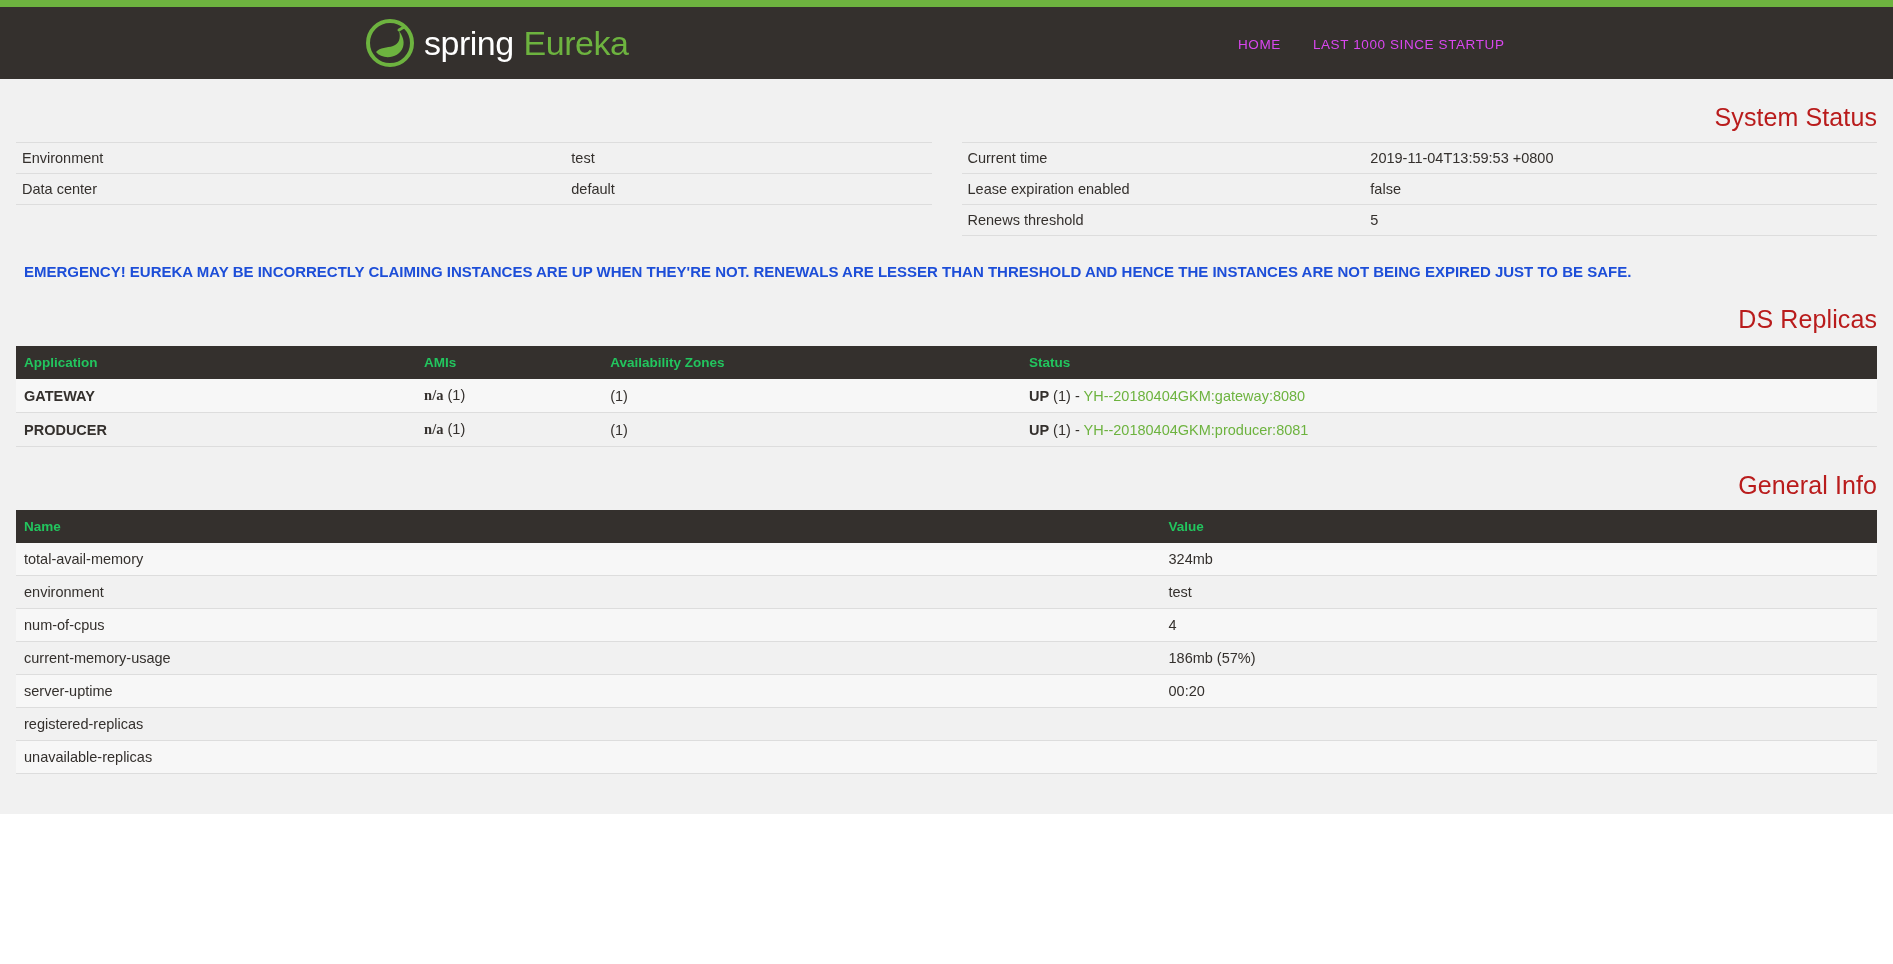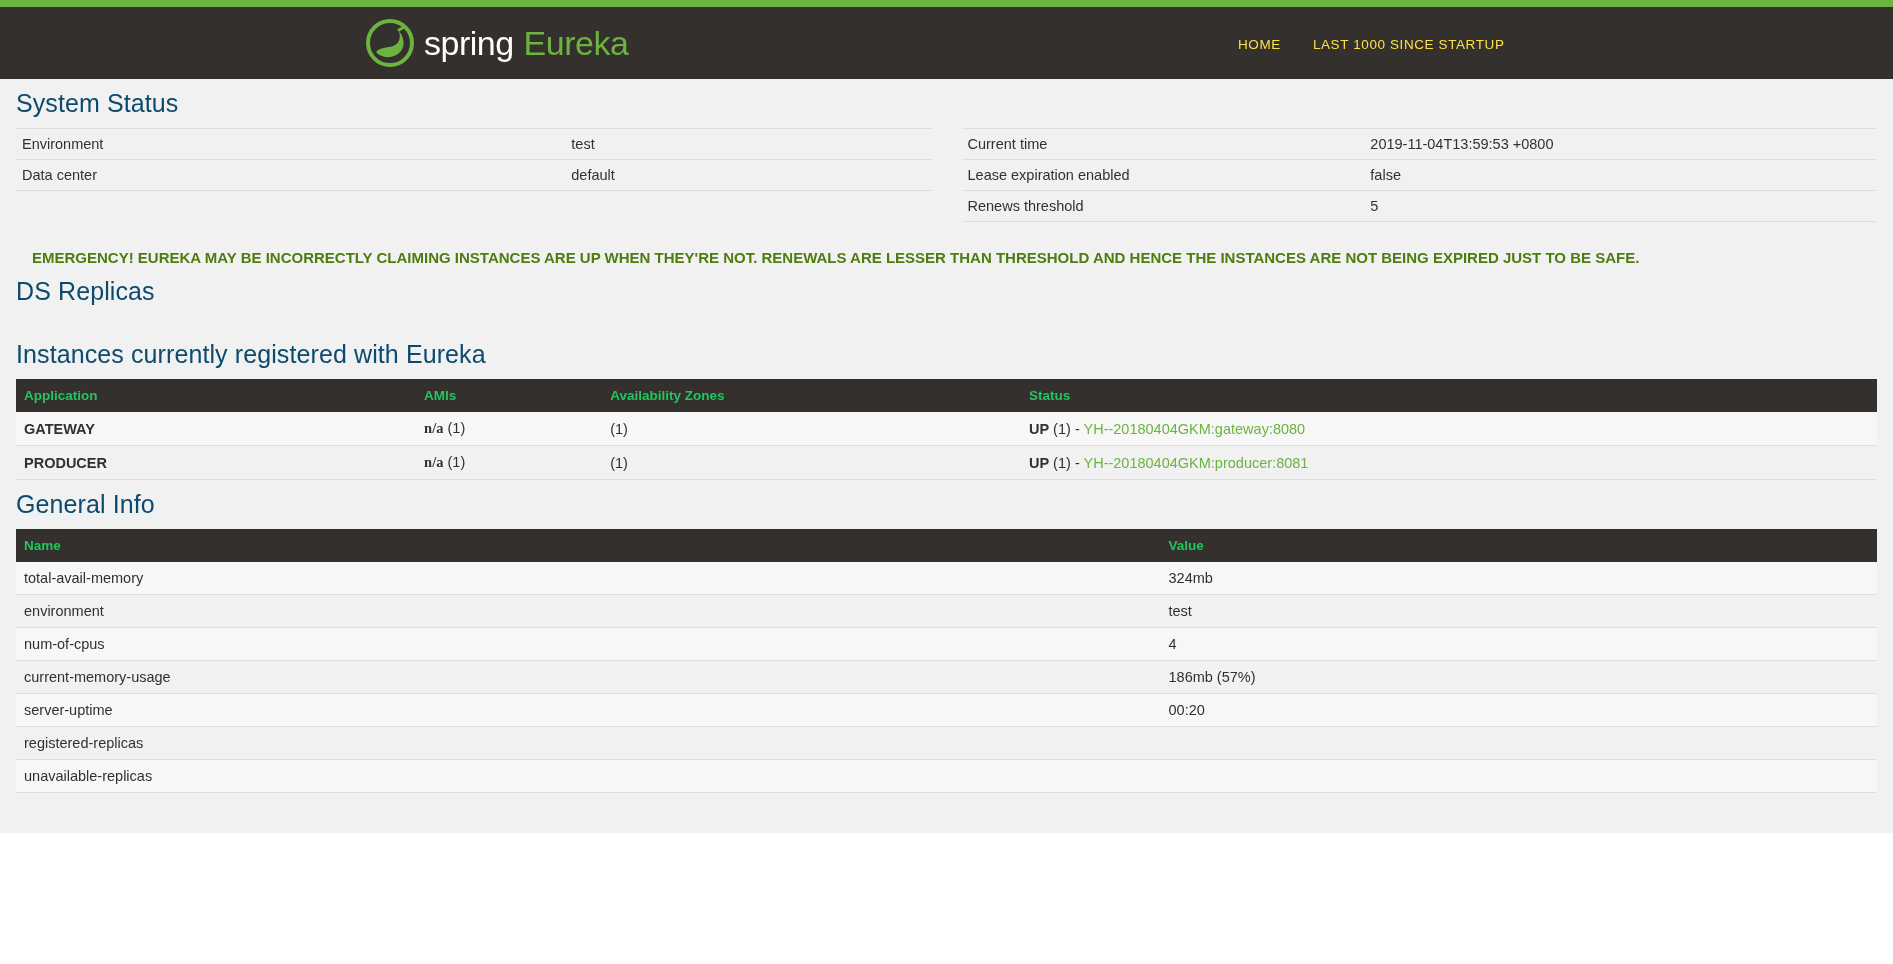--- a/index.html
+++ b/index.html
@@ -52,41 +52,42 @@
   .brand-eureka { color: #6db33f; font-weight: normal; margin-left: 10px; }
   .nav-links {
     position: absolute;
     left: 1222px;
     top: 30px;
     display: flex;
     align-items: center;
     gap: 0;
   }
   .nav-link {
-    color: #fde047;
+    color: #d946ef;
     font-size: 13.5px;
     letter-spacing: 0.6px;
     text-transform: uppercase;
     text-decoration: none;
     padding: 0 16px;
     font-weight: normal;
     text-align: right;
   }
 
   
   .content {
     padding: 0 16px 40px 16px;
     background: #f1f1f1;
   }
   h1.section {
     font-size: 25px;
     font-weight: normal;
-    color: #0c4a6e;
-    margin: 10px 0 10px 0;
+    color: #b91c1c;
+    margin: 24px 0 10px 0;
     letter-spacing: 0.1px;
+    text-align: right;
   }
   h1.section.tight { margin-top: 22px; }
 
   
   .status-row {
     display: flex;
     gap: 30px;
   }
   .status-col { flex: 1 1 0; }
 
@@ -102,25 +103,25 @@
     vertical-align: top;
   }
   table.plain tr:first-child td { border-top: 1px solid #dddddd; }
   td.key { width: 60%; }
   td.val { width: 40%; }
   .status-col.right td.key { width: 44%; }
   .status-col.right td.val { width: 56%; }
 
   
   .emergency {
-    color: #4d7c0f;
+    color: #1d4ed8;
     font-weight: bold;
     font-size: 15px;
     line-height: 1.28;
-    margin: 26px 0 0 16px;
+    margin: 26px 0 0 8px;
     max-width: 1862px;
   }
 
   
   table.dark {
     width: 100%;
     border-collapse: collapse;
     font-size: 14.5px;
     color: #34302d;
     background: #ffffff;
@@ -216,21 +217,20 @@
           </tbody>
         </table>
       </div>
     </div>
 
     <div class="emergency">EMERGENCY! EUREKA MAY BE INCORRECTLY CLAIMING INSTANCES ARE UP WHEN THEY'RE NOT. RENEWALS ARE LESSER THAN THRESHOLD AND HENCE THE INSTANCES ARE NOT BEING EXPIRED JUST TO BE SAFE.</div>
 
     <h1 class="section">DS Replicas</h1>
     <div class="ds-empty"></div>
 
-    <h1 class="section tight">Instances currently registered with Eureka</h1>
     <table class="dark">
       <thead>
         <tr>
           <th style="width:21.5%">Application</th>
           <th style="width:10%">AMIs</th>
           <th style="width:22.5%">Availability Zones</th>
           <th>Status</th>
         </tr>
       </thead>
       <tbody>

